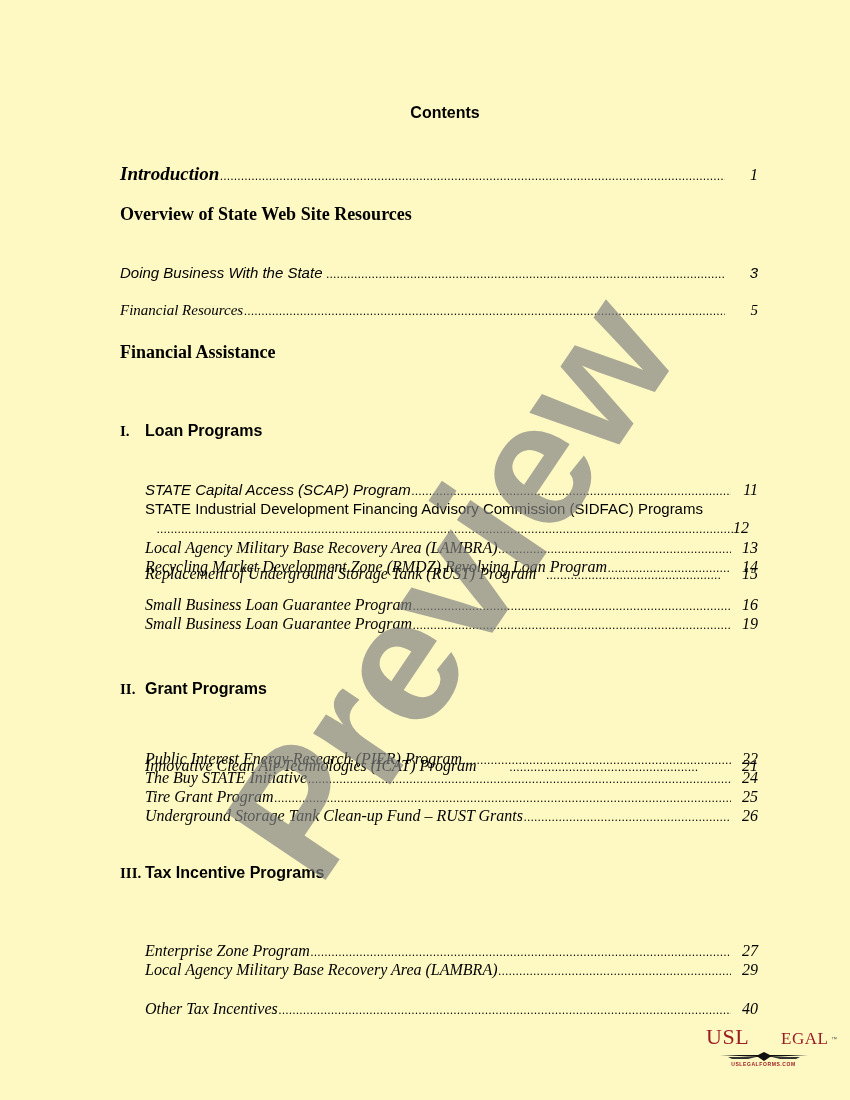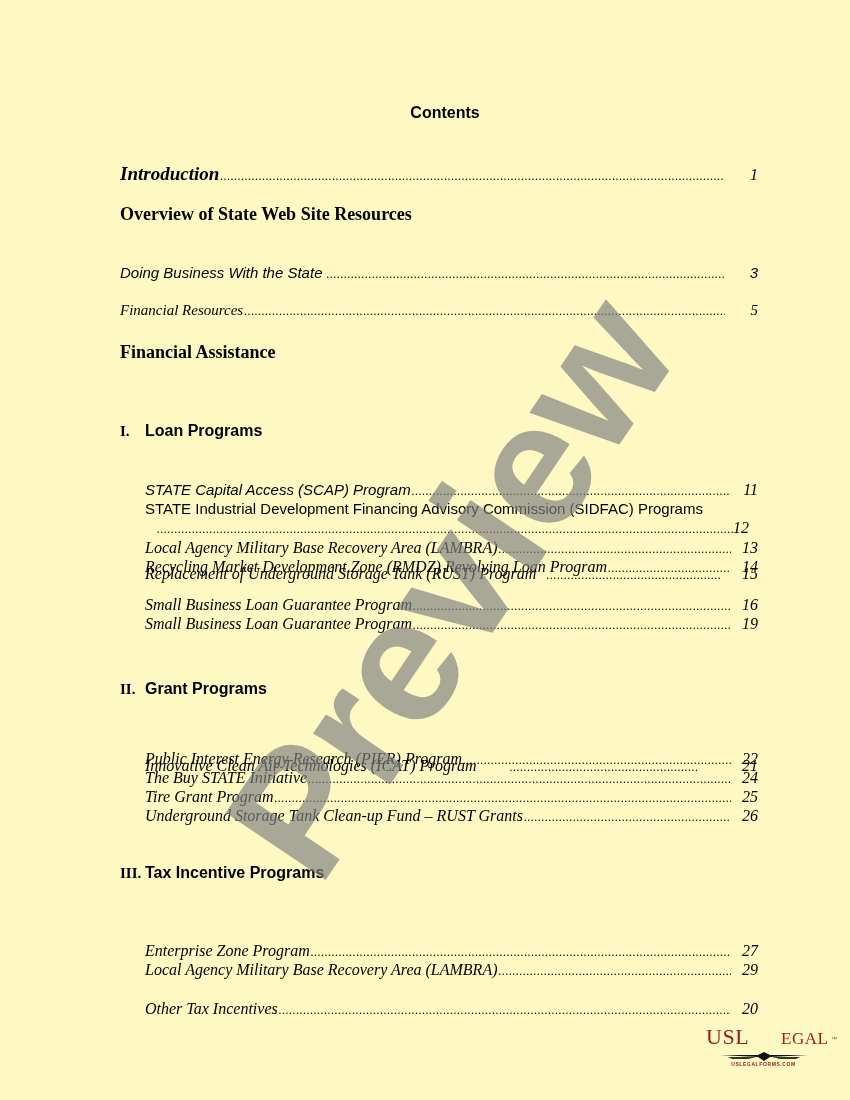--- a/index.html
+++ b/index.html
@@ -179,21 +179,21 @@
     <span class="page-num">27</span>
   </div>
   <div class="toc-line entry serif" style="top:960px;">
     <span class="label">Local Agency Military Base Recovery Area (LAMBRA)</span>
     <span class="dots"></span>
     <span class="page-num">29</span>
   </div>
   <div class="toc-line entry serif" style="top:979px;margin-top:20px;">
     <span class="label">Other Tax Incentives</span>
     <span class="dots"></span>
-    <span class="page-num">20</span>
+    <span class="page-num">40</span>
   </div>
 
   <div class="watermark">Preview</div>
 
   <div class="logo">
     <span class="brand"><span>US</span><span>L</span><span class="small">EGAL</span><span class="tm">™</span></span>
     <svg class="eagle" width="92" height="9" viewBox="0 0 92 9">
       <path d="M2 3 L40 3 L46 0 L52 3 L90 3 L52 5 L46 9 L40 5 Z" fill="#111"></path>
       <path d="M10 5 L38 5 L30 7 L14 7 Z M54 5 L82 5 L78 7 L62 7 Z" fill="#333"></path>
     </svg>

